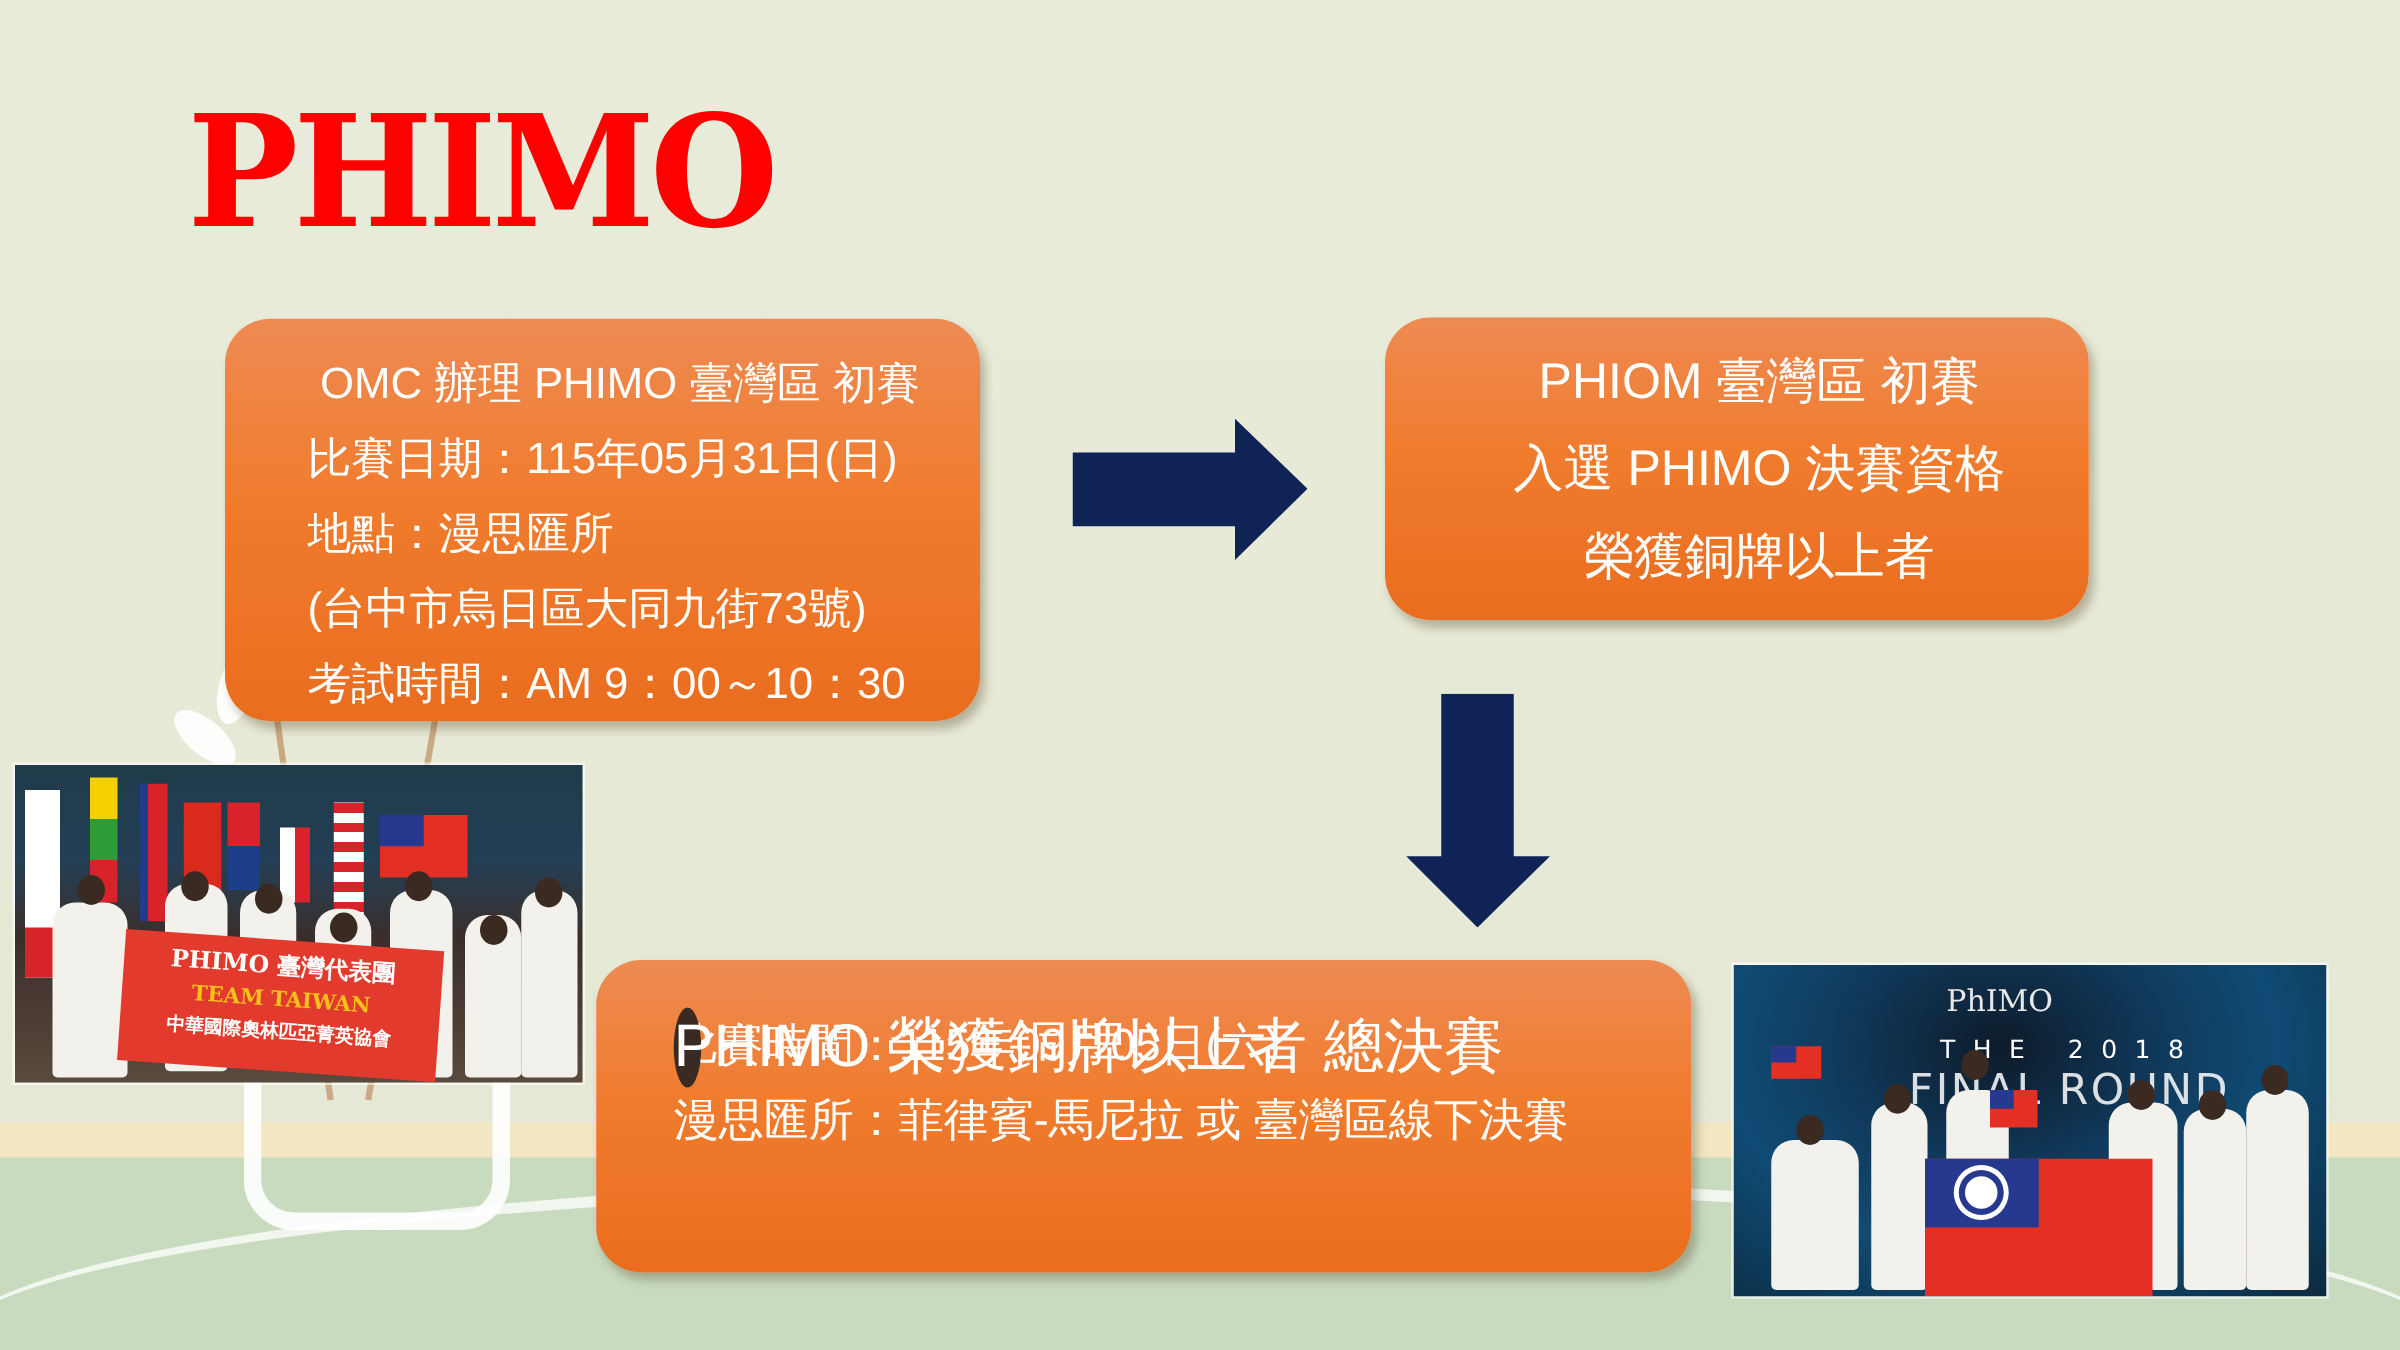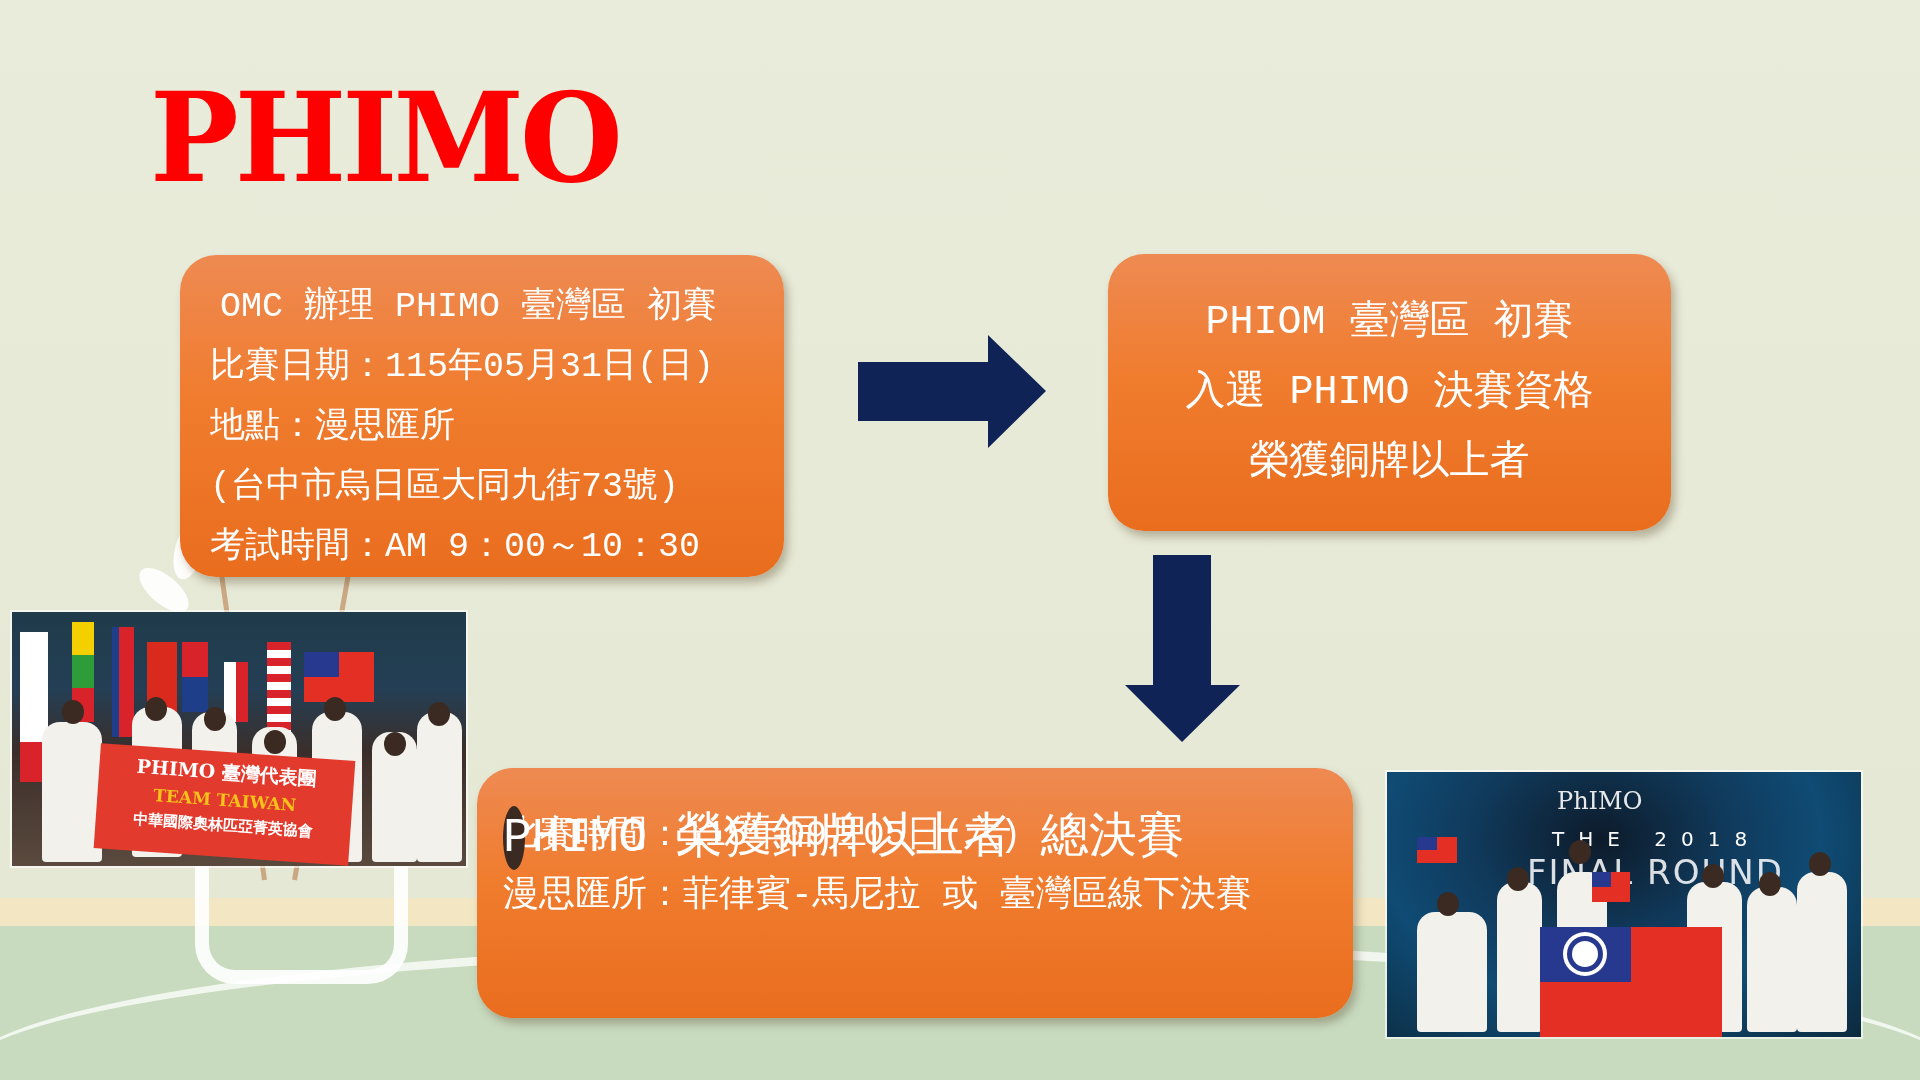--- a/index.html
+++ b/index.html
@@ -25,25 +25,25 @@
     .title { position: absolute; left: 150px; top: 62px; height: 150px; display: flex; align-items: center;
       color: #ff0000; white-space: nowrap; }
     .title-latin { font-family: "DejaVu Serif", serif; font-weight: bold; font-size: 118px;
       letter-spacing: -4px; transform: scaleY(1.05); }
     .title-cjk { font-family: "DejaVu Sans", sans-serif; font-weight: bold; font-size: 122px;
       margin-left: 46px; letter-spacing: 4px; }
 
     .box { position: absolute; border-radius: 36px; color: #ffffff;
       background: linear-gradient(180deg, #ee8a52 0%, #f07c2e 45%, #ea6d1e 100%);
       box-shadow: 4px 6px 8px rgba(90,70,40,0.35); box-sizing: border-box; }
-    .box .line { white-space: nowrap; font-family: Liberation Mono, monospace; }
+    .box .line { white-space: nowrap; font-family: Liberation Sans, sans-serif; margin-left: 36px; }
     #box1 { left: 180px; top: 255px; width: 604px; height: 322px; padding: 22px 0 0 30px; }
     #box1 .line { font-size: 35px; height: 60px; line-height: 60px; }
     #box1 .line.first { padding-left: 10px; }
-    #box2 { left: 1108px; top: 254px; width: 563px; height: 277px; display: flex;
+    #box2 { left: 1108px; top: 254px; width: 563px; height: 242px; display: flex;
       flex-direction: column; justify-content: center; align-items: center; }
     #box2 .line { font-size: 40px; height: 70px; line-height: 70px; text-align: center; }
     #box3 { left: 477px; top: 768px; width: 876px; height: 250px; padding: 38px 0 0 26px; }
     #box3 .line.head { font-size: 48px; height: 64px; line-height: 64px; }
     #box3 .line { font-size: 36px; height: 60px; line-height: 60px; }
 
     .arrow-right { position: absolute; left: 858px; top: 335px; width: 188px; height: 113px; }
     .arrow-down { position: absolute; left: 1125px; top: 555px; width: 115px; height: 187px; }
 
     .photo { position: absolute; overflow: hidden; box-shadow: 0 0 0 2px rgba(255,255,255,0.6); }

